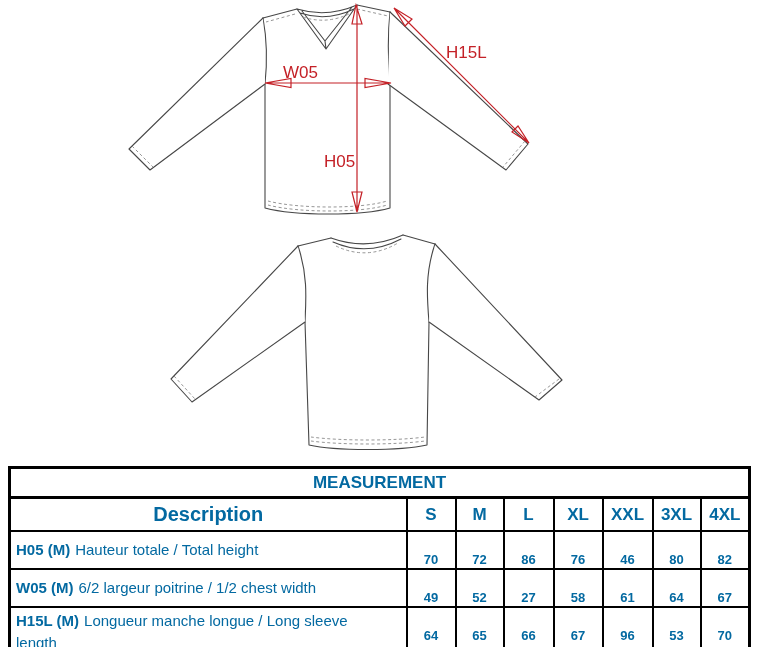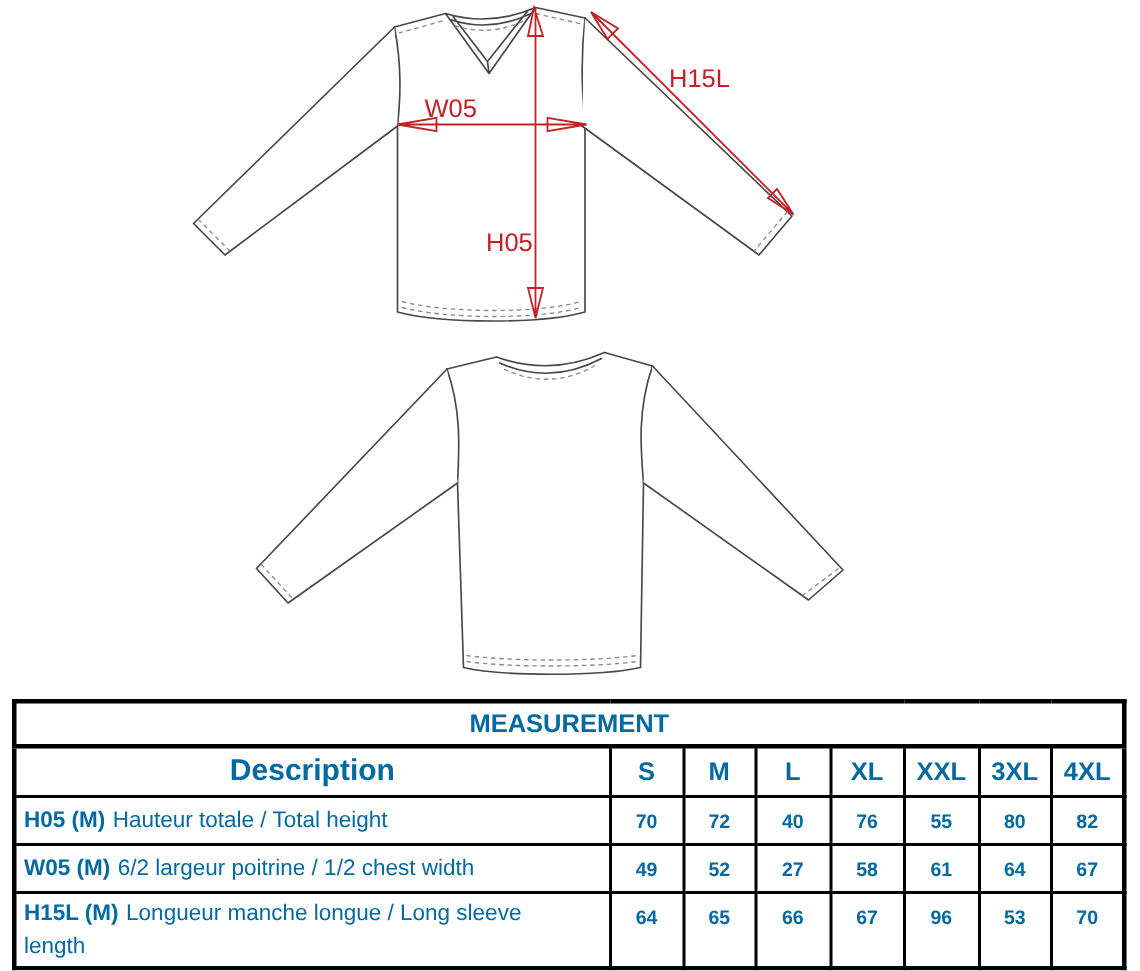--- a/index.html
+++ b/index.html
@@ -35,21 +35,21 @@
   .head-row .size-h{font-size:17px;}
   .data-row{height:32px;}
   .data-row.tall{height:48px;}
   .desc{
     font-size:15px;line-height:1.45;
     padding:2px 28px 2px 5px;vertical-align:middle;text-align:left;
   }
   .desc .code{font-weight:bold;margin-right:5px;}
   .val{
     font-weight:bold;font-size:13px;
-    text-align:center;vertical-align:top;padding-top:8px;
+    text-align:center;vertical-align:top;padding-top:20px;
   }
 </style>
 </head>
 <body>
 
 <div class="canvas">
 
   <svg class="drawings" width="760" height="462" viewBox="0 0 760 462" xmlns="http://www.w3.org/2000/svg">
 
     <g>
@@ -122,23 +122,23 @@
         <td class="size-h">3XL</td>
         <td class="size-h">4XL</td>
       </tr>
 
       <tr class="data-row">
         <td class="desc">
           <span class="code">H05 (M)</span><span>Hauteur totale / Total height</span>
         </td>
         <td class="val">70</td>
         <td class="val">72</td>
-        <td class="val">40</td>
+        <td class="val">86</td>
         <td class="val">76</td>
-        <td class="val">55</td>
+        <td class="val">46</td>
         <td class="val">80</td>
         <td class="val">82</td>
       </tr>
 
       <tr class="data-row">
         <td class="desc">
           <span class="code">W05 (M)</span><span>6/2 largeur poitrine / 1/2 chest width</span>
         </td>
         <td class="val">49</td>
         <td class="val">52</td>

